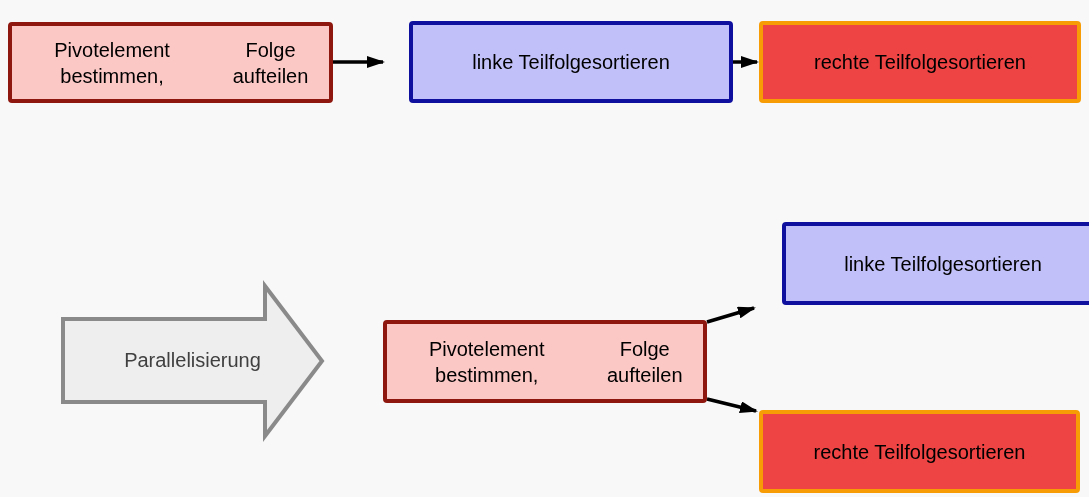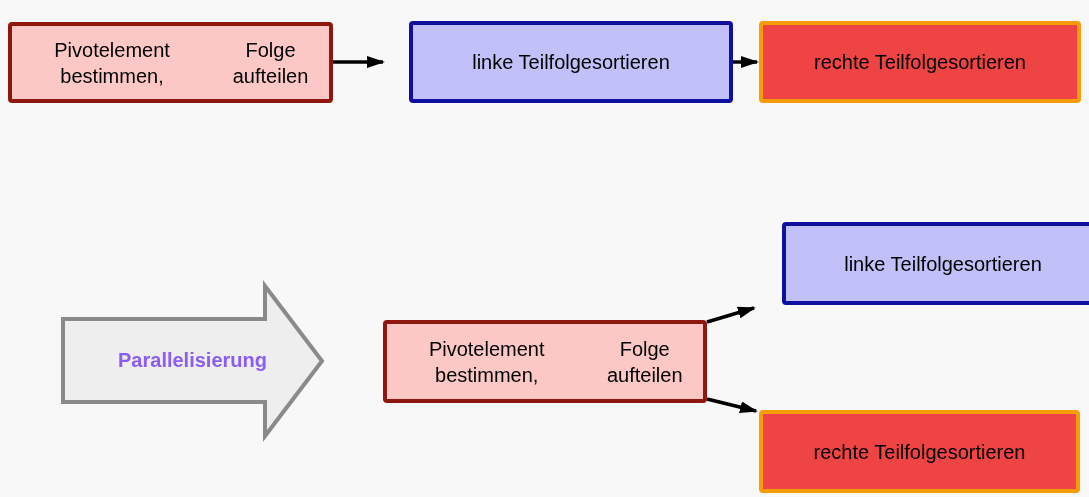--- a/index.html
+++ b/index.html
@@ -61,22 +61,21 @@
 
   
   .transform-label {
     position: absolute;
     left: 63px; top: 319px;
     width: 259px; height: 83px;
     display: flex;
     align-items: center;
     justify-content: center;
     font-size: 20px;
-    color: #8b5cf6;
-    font-weight: bold;
+    color: #404040;
   }
 </style>
 </head>
 <body>
 
 <div class="canvas">
 
   <svg class="overlay" viewBox="0 0 1089 497" xmlns="http://www.w3.org/2000/svg">
     <defs>
       <marker id="arrowhead" viewBox="0 0 18 12" markerWidth="18" markerHeight="12" refX="16" refY="6" orient="auto" markerUnits="userSpaceOnUse">

